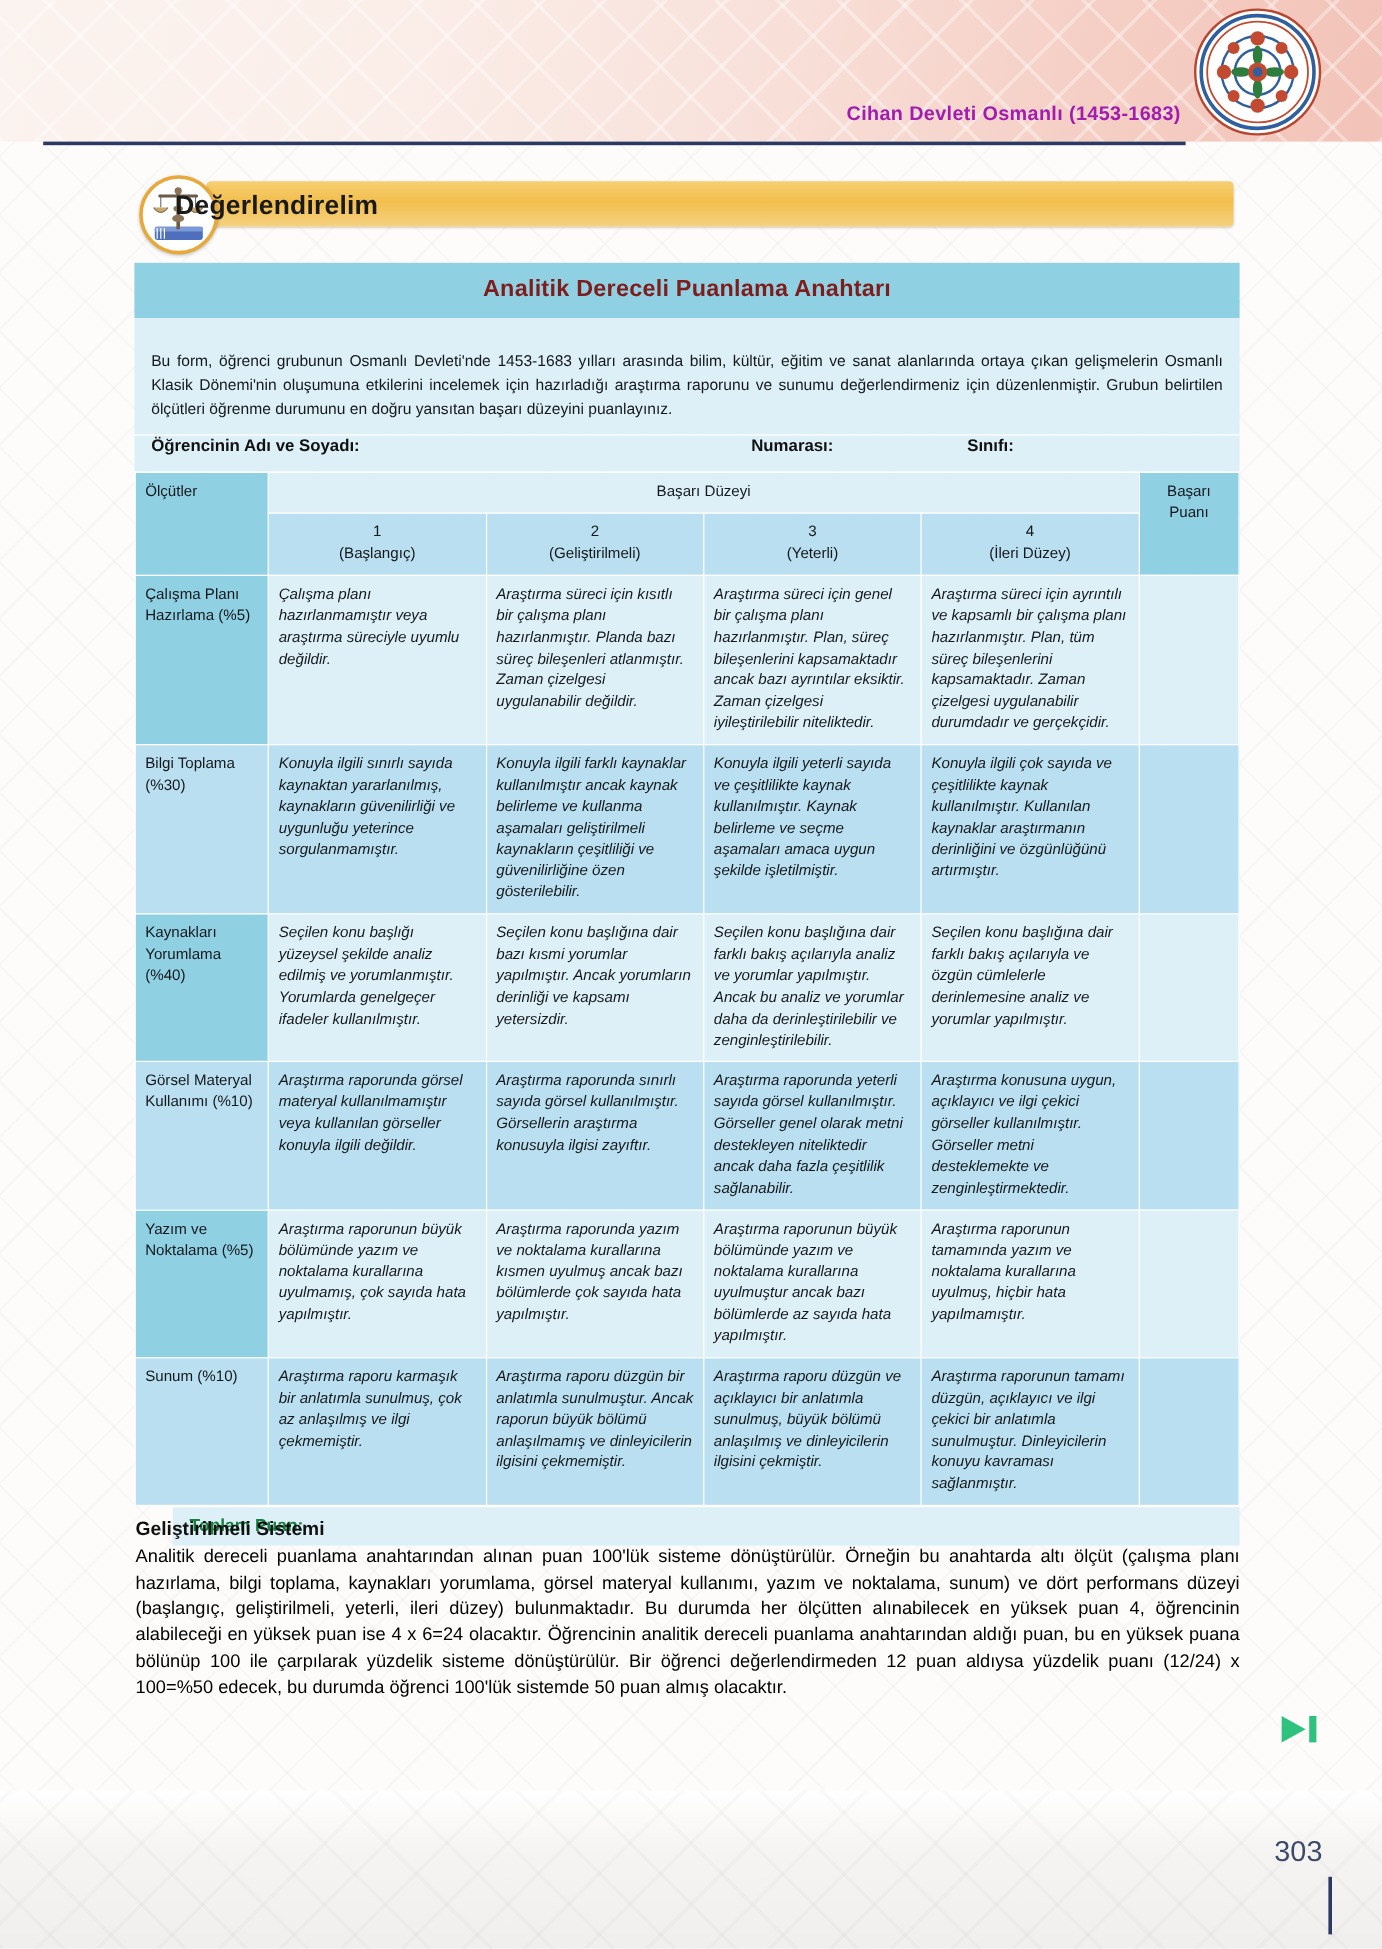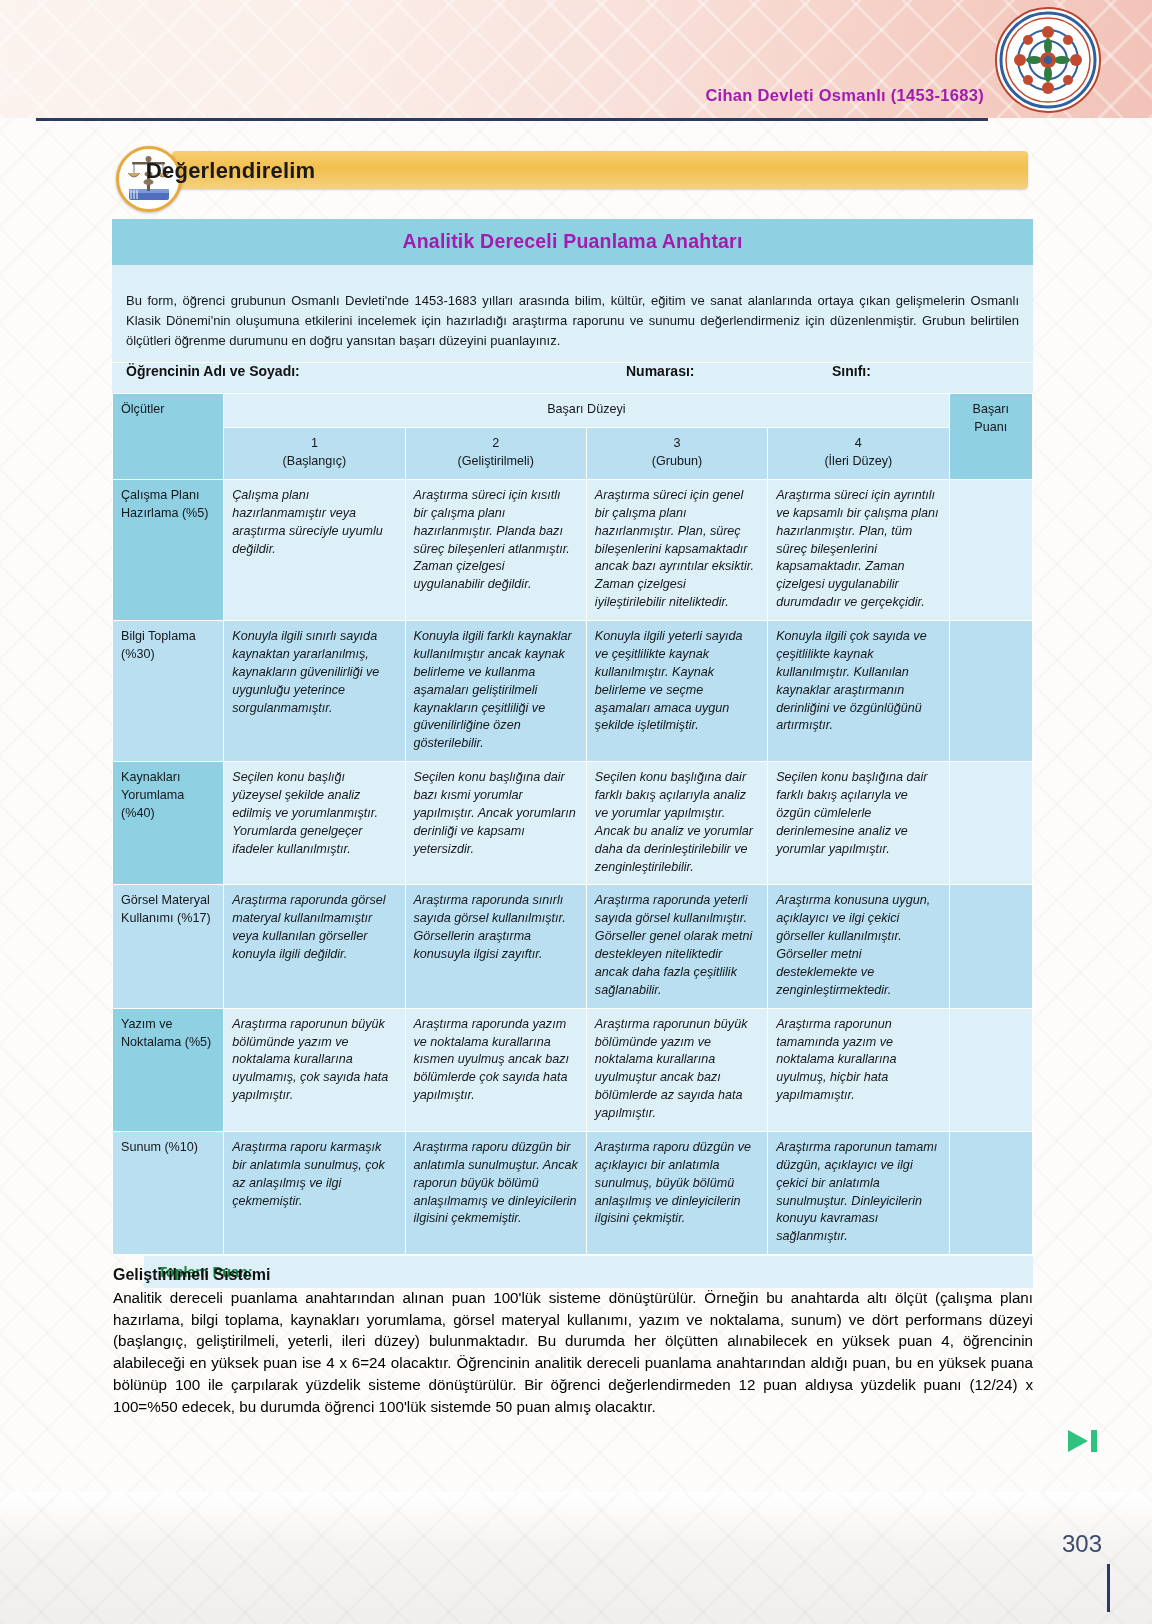--- a/index.html
+++ b/index.html
@@ -152,21 +152,21 @@
     position: absolute;
     top: 219px;
     left: 112px;
     width: 921px;
     font-size: 13px;
     color: #1a1a1a;
   }
 
   .rubric-title {
     background: #8fd0e3;
-    color: #a21caf;
+    color: #7f1d1d;
     text-align: center;
     font-size: 19.5px;
     font-weight: 700;
     padding: 11px 6px 12px;
     letter-spacing: 0.2px;
   }
 
   .rubric-intro {
     background: #ddf0f8;
     padding: 26px 14px 12px 14px;
@@ -181,21 +181,21 @@
     border-top: 1px solid #ffffff;
     display: flex;
     height: 31px;
     padding: 0 14px;
     font-weight: 700;
     font-size: 14px;
     color: #111;
   }
   .student-row .f-name  { width: 500px; }
   .student-row .f-num   { width: 180px; }
-  .student-row .f-class { width: 180px; margin-left: 26px; }
+  .student-row .f-class { width: 180px; }
 
   
   table.rubric-table {
     width: 921px;
     border-collapse: collapse;
     table-layout: fixed;
   }
   table.rubric-table td,
   table.rubric-table th {
     border: 1px solid #ffffff;
@@ -402,21 +402,21 @@
         <th class="level-num">
           <div>1</div>
           <div>(Başlangıç)</div>
         </th>
         <th class="level-num">
           <div>2</div>
           <div>(Geliştirilmeli)</div>
         </th>
         <th class="level-num">
           <div>3</div>
-          <div>(Grubun)</div>
+          <div>(Yeterli)</div>
         </th>
         <th class="level-num">
           <div>4</div>
           <div>(İleri Düzey)</div>
         </th>
       </tr>
     </thead>
     <tbody>
       <tr>
         <td class="crit-cell">Çalışma Planı Hazırlama (%5)</td>
@@ -436,21 +436,21 @@
       </tr>
       <tr>
         <td class="crit-cell">Kaynakları Yorumlama (%40)</td>
         <td class="desc-cell">Seçilen konu başlığı yüzeysel şekilde analiz edilmiş ve yorumlanmıştır. Yorumlarda genelgeçer ifadeler kullanılmıştır.</td>
         <td class="desc-cell">Seçilen konu başlığına dair bazı kısmi yorumlar yapılmıştır. Ancak yorumların derinliği ve kapsamı yetersizdir.</td>
         <td class="desc-cell">Seçilen konu başlığına dair farklı bakış açılarıyla analiz ve yorumlar yapılmıştır. Ancak bu analiz ve yorumlar daha da derinleştirilebilir ve zenginleştirilebilir.</td>
         <td class="desc-cell">Seçilen konu başlığına dair farklı bakış açılarıyla ve özgün cümlelerle derinlemesine analiz ve yorumlar yapılmıştır.</td>
         <td class="score-cell"></td>
       </tr>
       <tr>
-        <td class="crit-cell alt">Görsel Materyal Kullanımı (%17)</td>
+        <td class="crit-cell alt">Görsel Materyal Kullanımı (%10)</td>
         <td class="desc-cell alt">Araştırma raporunda görsel materyal kullanılmamıştır veya kullanılan görseller konuyla ilgili değildir.</td>
         <td class="desc-cell alt">Araştırma raporunda sınırlı sayıda görsel kullanılmıştır. Görsellerin araştırma konusuyla ilgisi zayıftır.</td>
         <td class="desc-cell alt">Araştırma raporunda yeterli sayıda görsel kullanılmıştır. Görseller genel olarak metni destekleyen niteliktedir ancak daha fazla çeşitlilik sağlanabilir.</td>
         <td class="desc-cell alt">Araştırma konusuna uygun, açıklayıcı ve ilgi çekici görseller kullanılmıştır. Görseller metni desteklemekte ve zenginleştirmektedir.</td>
         <td class="score-cell alt"></td>
       </tr>
       <tr>
         <td class="crit-cell">Yazım ve Noktalama (%5)</td>
         <td class="desc-cell">Araştırma raporunun büyük bölümünde yazım ve noktalama kurallarına uyulmamış, çok sayıda hata yapılmıştır.</td>
         <td class="desc-cell">Araştırma raporunda yazım ve noktalama kurallarına kısmen uyulmuş ancak bazı bölümlerde çok sayıda hata yapılmıştır.</td>

